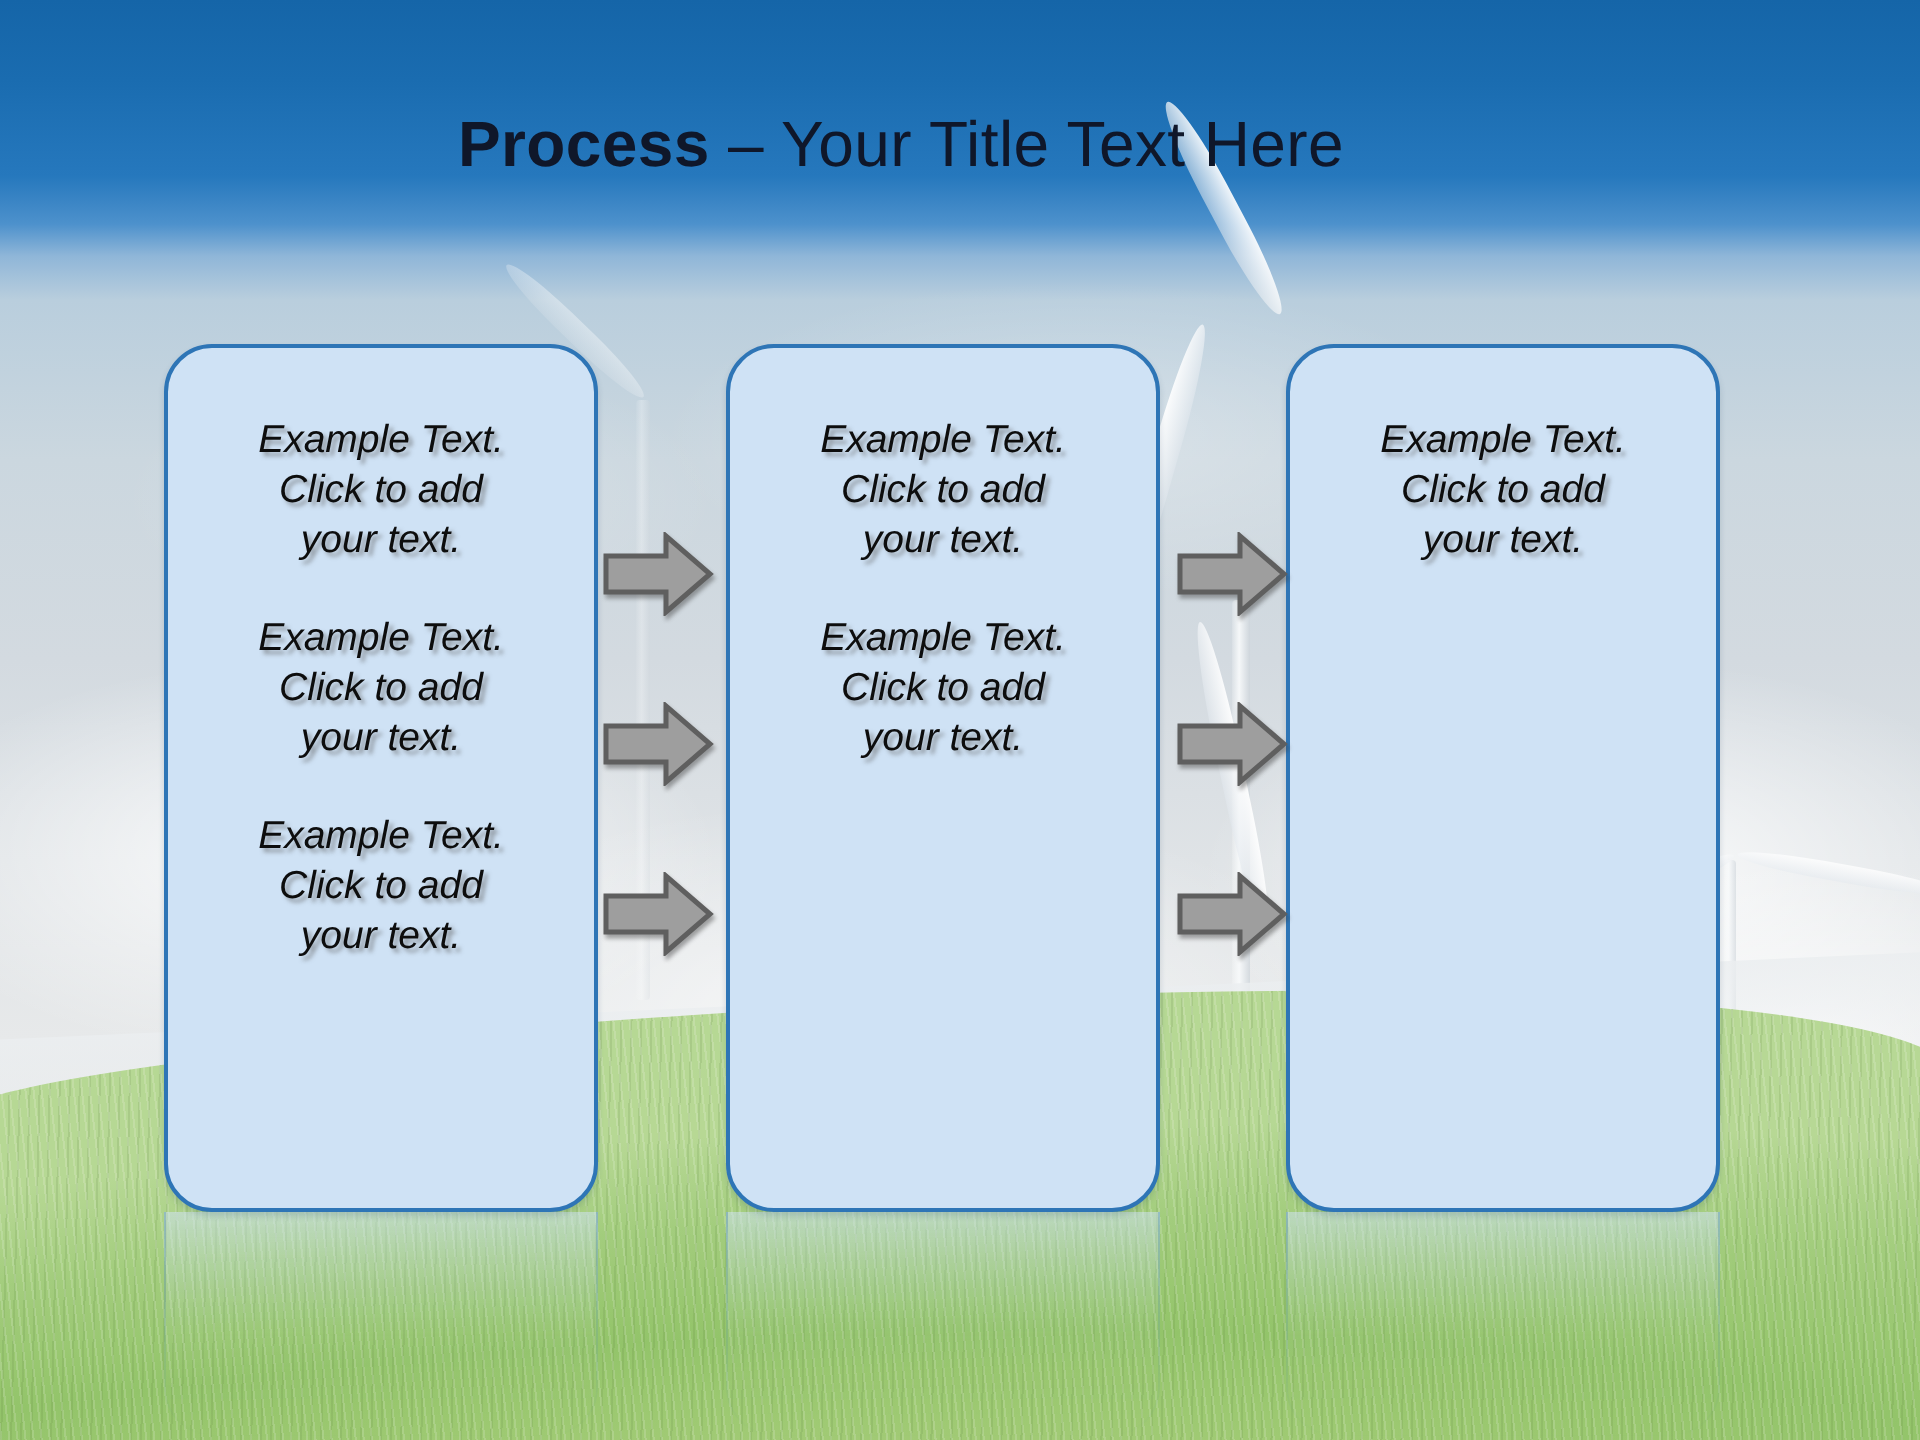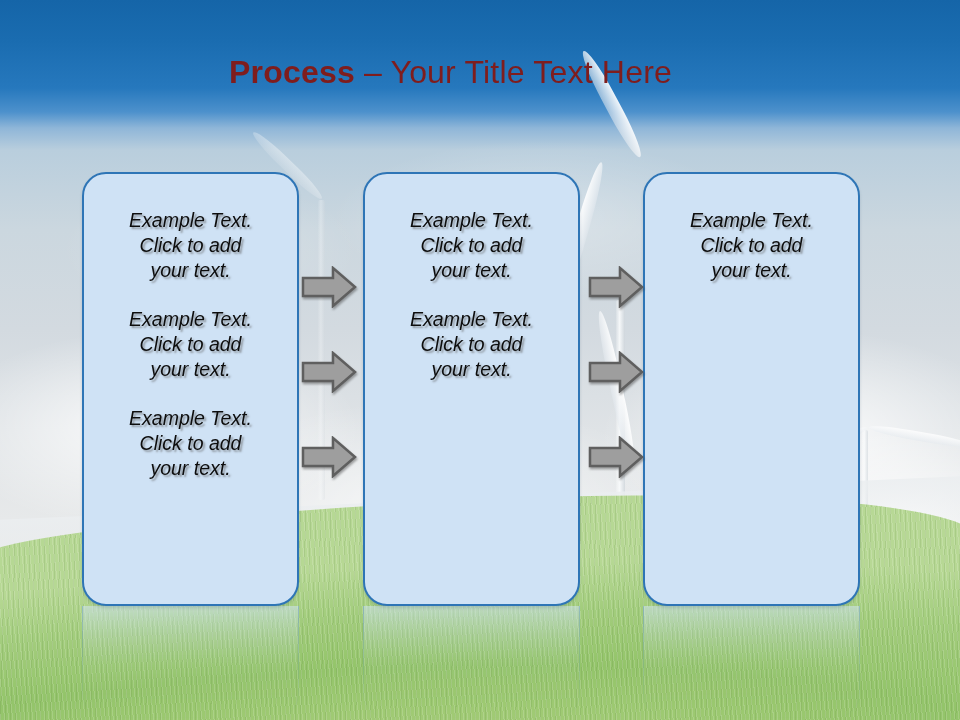--- a/index.html
+++ b/index.html
@@ -80,21 +80,21 @@
     position:absolute; left:-20px; top:498px; width:1000px; height:60px;
     background: linear-gradient(to bottom, rgba(235,238,240,0.85), rgba(235,238,240,0));
     transform: rotate(-2.6deg);
     pointer-events:none;
   }
 
   
   .title {
     position: absolute; left: 0; top: 52px; width: 901px;
     text-align: center;
-    color: #7f1d1d;
+    color: #0f172a;
     font-size: 32px;
     line-height: 40px;
     letter-spacing: .2px;
     white-space: nowrap;
   }
   .title b { font-weight: 700; }
   .title .light { font-weight: 400; }
 
   
   .pbox {

